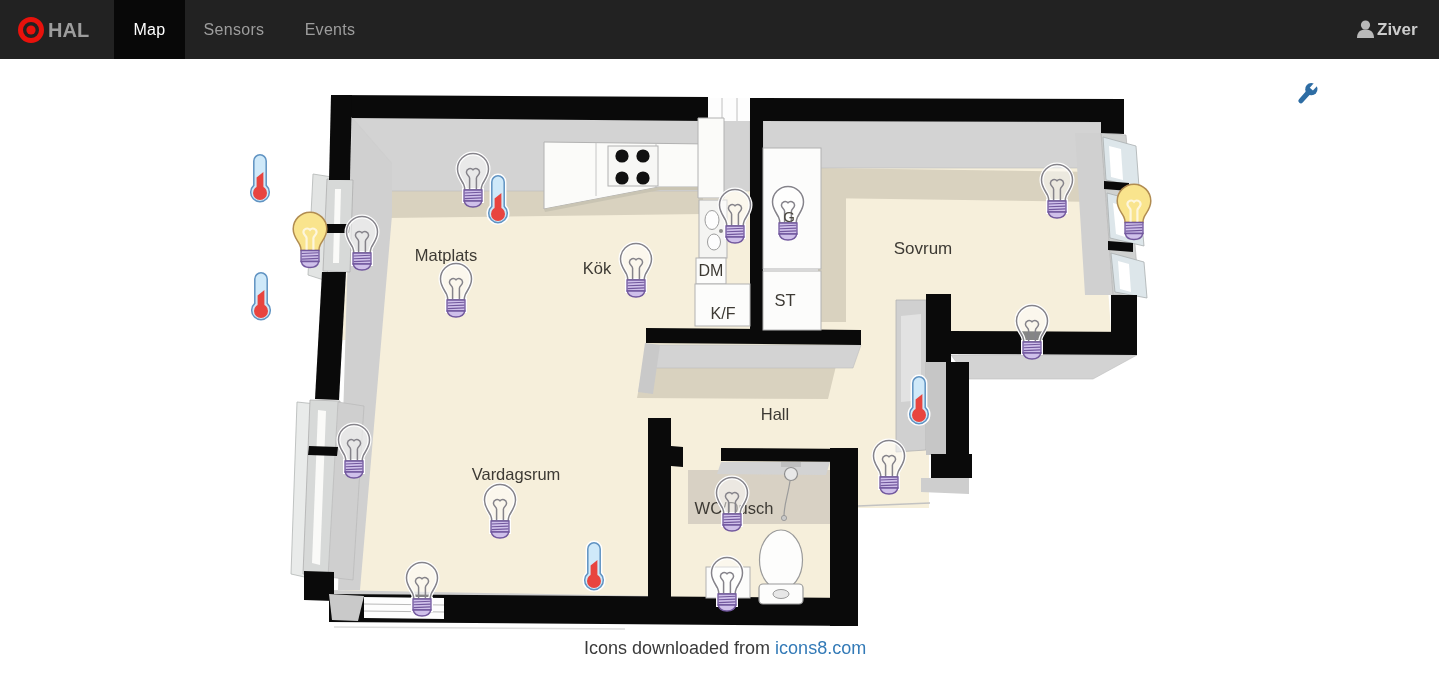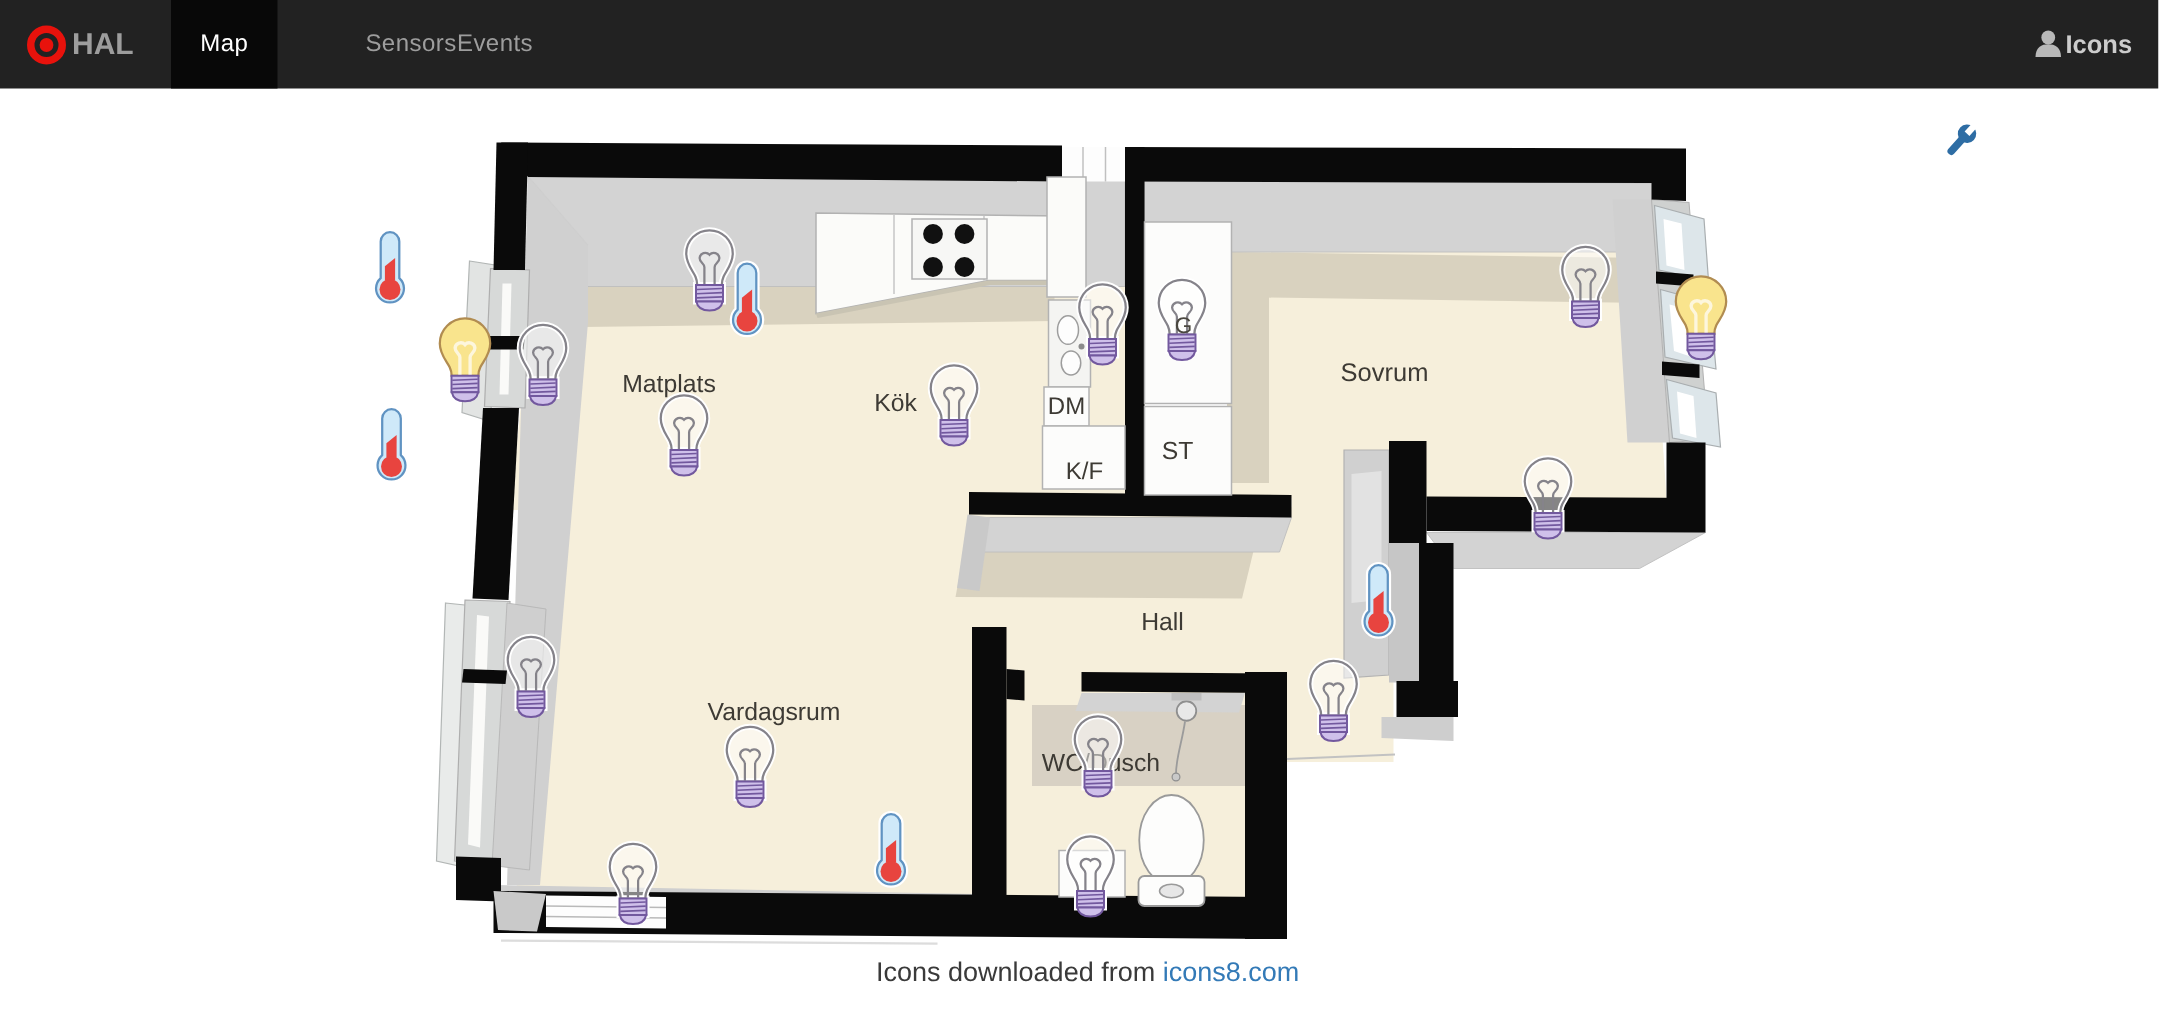--- a/index.html
+++ b/index.html
@@ -3,21 +3,21 @@
 <meta charset="utf-8">
 <title>HAL - Map</title>
 <style>
 html,body{margin:0;padding:0;background:#fff;font-family:"Liberation Sans",sans-serif;}
 #page{position:relative;width:1439px;height:675px;overflow:hidden;}
 #nav{position:absolute;top:0;left:0;width:1439px;height:59px;background:#222;}
 #brand{position:absolute;left:48px;top:0;height:59px;line-height:60px;font-size:20px;font-weight:bold;color:#9d9d9d;}
 #logo{position:absolute;left:16px;top:15px;}
 .tab{position:absolute;top:0;height:59px;line-height:60px;text-align:center;font-size:16px;letter-spacing:0.3px;color:#9d9d9d;}
 #tab-map{left:114px;width:71px;background:#080808;color:#fff;}
-#tab-sensors{left:185px;width:98px;padding-left:40px;}
+#tab-sensors{left:185px;width:98px;}
 #tab-events{left:279px;width:102px;}
 #user{position:absolute;left:1377px;top:0;height:59px;line-height:60px;font-size:17px;font-weight:bold;color:#ccc;}
 #usericon{position:absolute;left:1356px;top:19px;}
 #plansvg{position:absolute;top:0;left:0;}
 </style>
 </head>
 <body>
 <div id="page">
 
 <div id="nav">
@@ -33,21 +33,21 @@
 
 <div id="tab-sensors" class="tab">Sensors</div>
 
 <div id="tab-events" class="tab">Events</div>
 
 <svg id="usericon" width="19" height="20" viewBox="0 0 19 20">
         <circle cx="9.5" cy="6" r="4.6" fill="#b9b9b9"></circle>
         <path d="M1,19 C1,12.5 5,10.5 9.5,10.5 C14,10.5 18,12.5 18,19 Z" fill="#b9b9b9"></path>
       </svg>
 
-<div id="user">Icons</div>
+<div id="user">Ziver</div>
 </div>
 <svg id="plansvg" width="1439" height="675" viewBox="0 0 1439 675">
 <defs>
 <g id="bulb">
 <path d="M -15.5,-5 A 15.5,15.5 0 1 1 15.5,-5 C 15.5,1.8 11.3,6.3 9.4,10.3 C 8.6,12.1 8.2,14 8.2,16 L -8.2,16 C -8.2,14 -8.6,12.1 -9.4,10.3 C -11.3,6.3 -15.5,1.8 -15.5,-5 Z" fill="none" stroke="#ffffff" stroke-width="4"></path>
 <path d="M -9,16 L 9,16 L 9,27 L -9,27 Z" fill="none" stroke="#ffffff" stroke-width="4"></path>
 <path d="M -15.5,-5 A 15.5,15.5 0 1 1 15.5,-5 C 15.5,1.8 11.3,6.3 9.4,10.3 C 8.6,12.1 8.2,14 8.2,16 L -8.2,16 C -8.2,14 -8.6,12.1 -9.4,10.3 C -11.3,6.3 -15.5,1.8 -15.5,-5 Z" fill="rgba(255,255,255,0.50)" stroke="#85838a" stroke-width="1.5"></path>
 <path d="M -3.4,15.5 L -3.4,4.2 C -3.4,1.6 -6.6,1.1 -6.6,-2 A 3.8,3.8 0 0 1 0,-4.2 A 3.8,3.8 0 0 1 6.6,-2 C 6.6,1.1 3.4,1.6 3.4,4.2 L 3.4,15.5" fill="none" stroke="#85838a" stroke-width="1.5"></path>
 <path d="M -9,16 L 9,16 L 9,27 L -9,27 Z" fill="#cfc0ea" stroke="#72589e" stroke-width="1.3"></path>
 <path d="M -8.5,19 L 8.5,18.3 M -8.5,21.8 L 8.5,21.1 M -8.5,24.6 L 8.5,23.9" stroke="#72589e" stroke-width="1.1" fill="none"></path>

